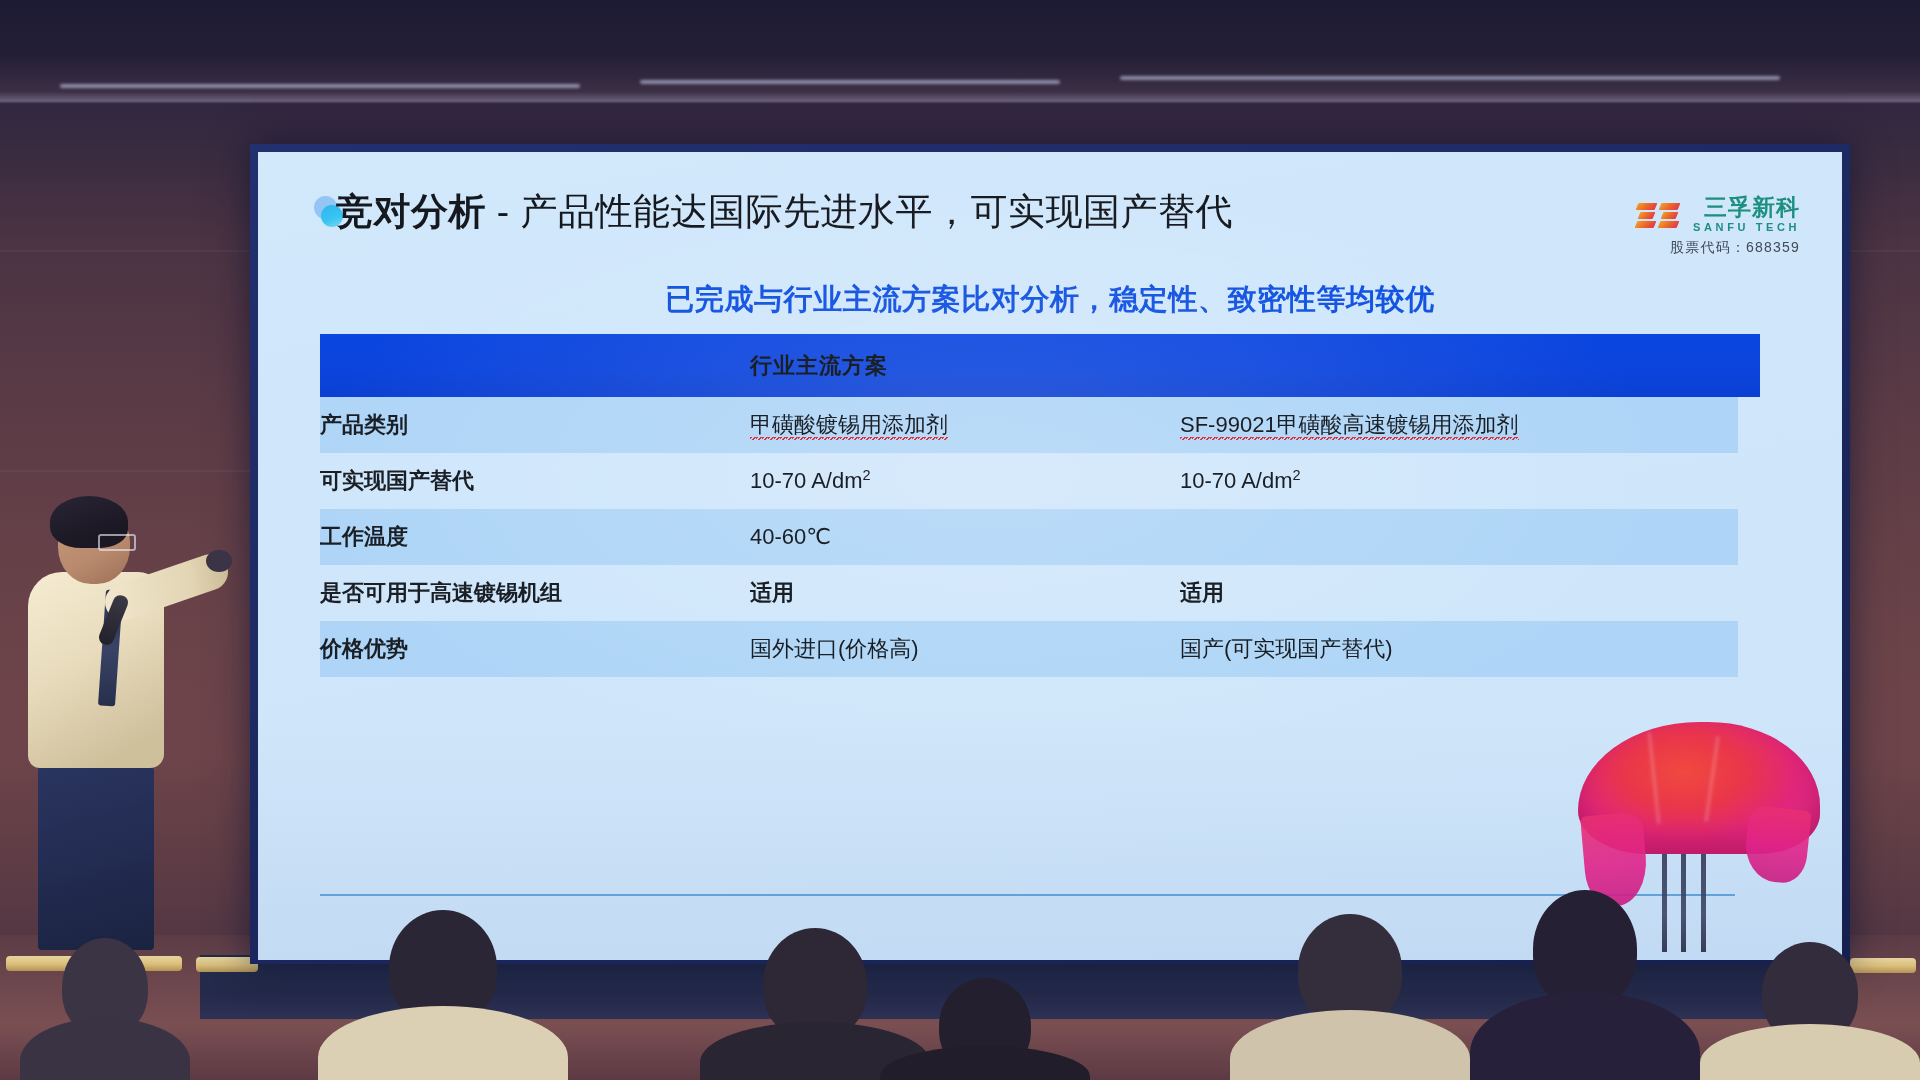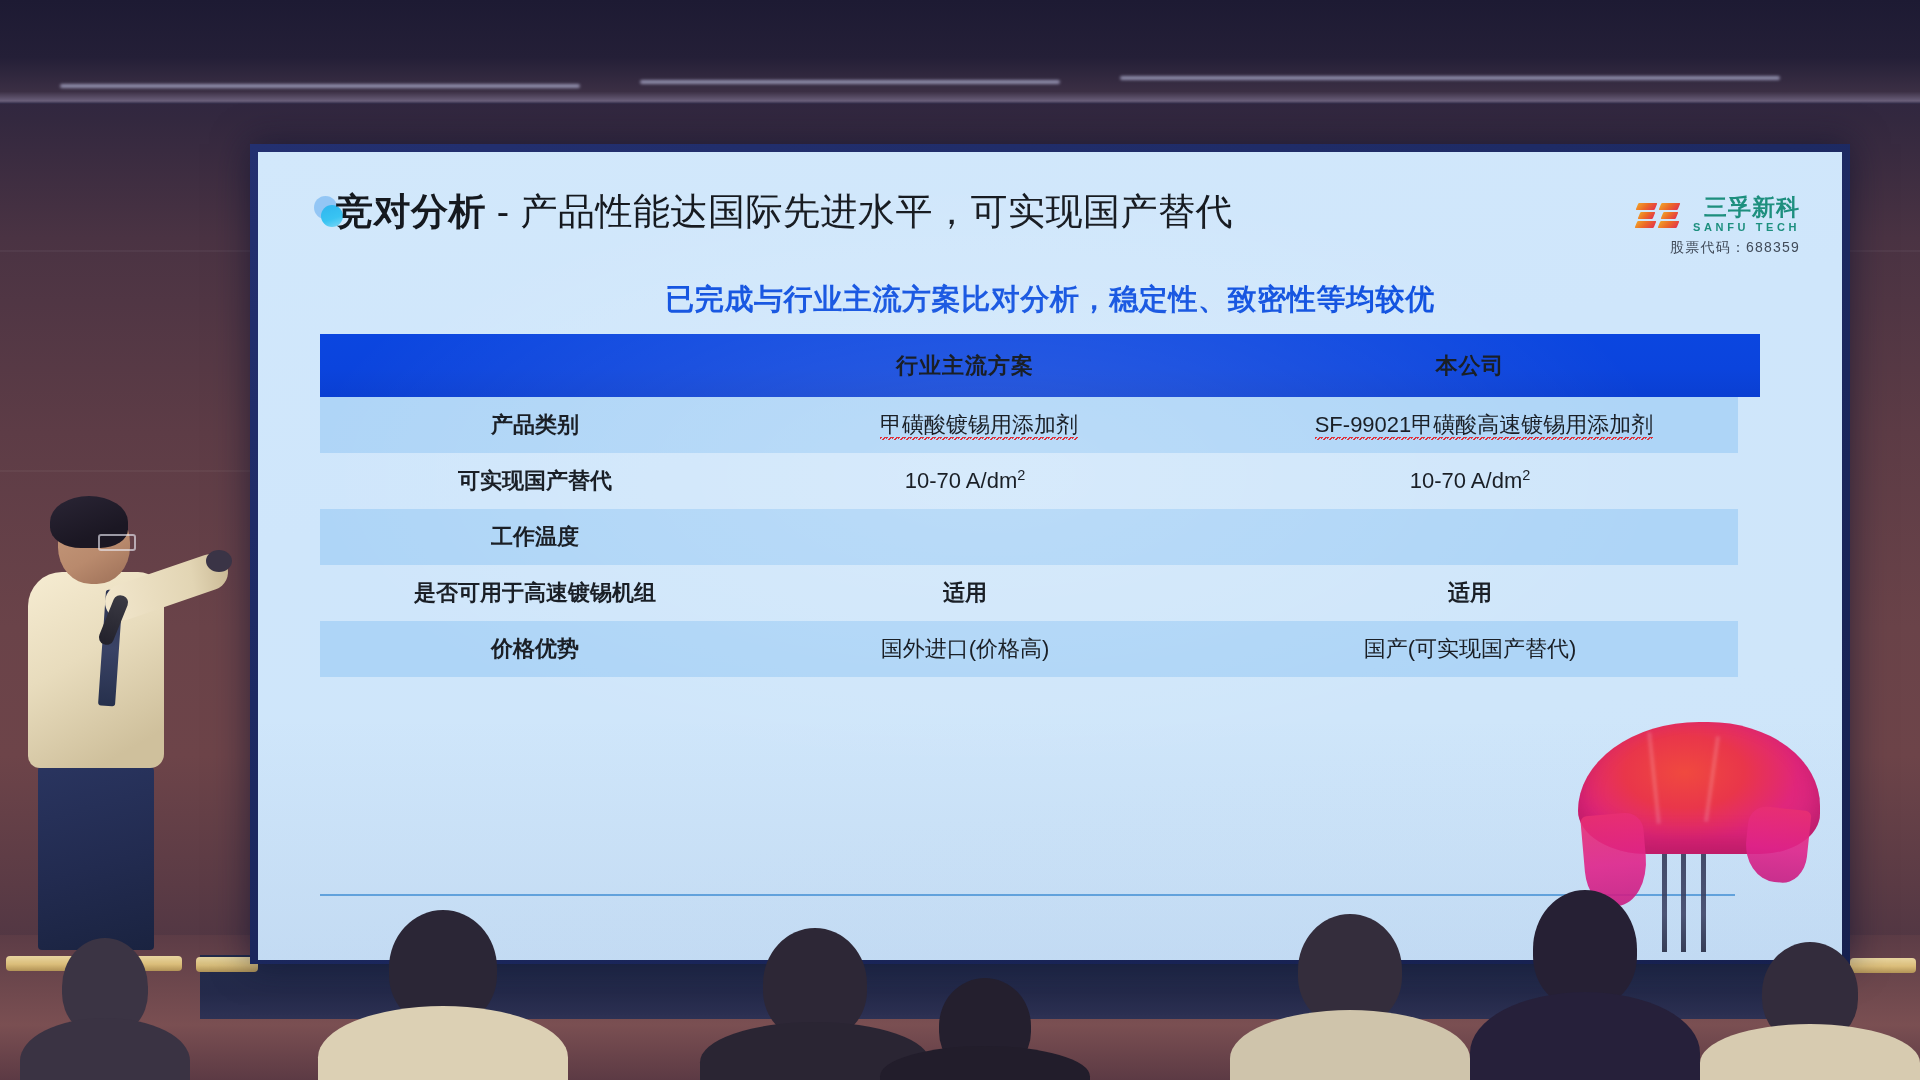--- a/index.html
+++ b/index.html
@@ -218,37 +218,35 @@
     position: absolute;
     left: 0; top: 0;
     width: 1418px;
     height: 100%;
     background: #abd4f6;
     opacity: .92;
   }
   .cmp-row .c {
     position: relative;
     z-index: 2;
-    text-align: center;
     font-size: 22px;
     color: #1a1f26;
     white-space: nowrap;
   }
   .c1 { width: 430px; font-weight: 700; font-size: 23px; }
   .c2 { width: 430px; }
   .c3 { width: 580px; }
   .val-blue { color: #0d4fe0; font-weight: 700; }
   .spell-underline {
     background-image: repeating-linear-gradient(125deg,
       #e0313b 0px, #e0313b 1.6px, rgba(0,0,0,0) 1.6px, rgba(0,0,0,0) 3.4px);
     background-repeat: repeat-x;
     background-size: 6px 3px;
     background-position: 0 100%;
     padding-bottom: 3px;
-    margin-left: 28px;
   }
   .cmp-rule {
     position: absolute;
     left: 0; top: 560px;
     width: 1415px;
     height: 2px;
     background: #3e8fd6;
     opacity: .75;
   }
   .sup { font-size: .66em; vertical-align: super; }
@@ -425,39 +423,39 @@
       </div>
     </div>
 
     <div class="slide-subtitle">已完成与行业主流方案比对分析，稳定性、致密性等均较优</div>
 
     <div class="cmp-table">
 
       <div class="cmp-row cmp-head">
         <div class="c c1"></div>
         <div class="c c2">行业主流方案</div>
-        <div class="c c3">本公司</div>
       </div>
 
       <div class="cmp-row cmp-body-row">
         <div class="cmp-band"></div>
         <div class="c c1">产品类别</div>
         <div class="c c2"><span class="spell-underline">甲磺酸镀锡用添加剂</span></div>
         <div class="c c3"><span class="spell-underline">SF-99021甲磺酸高速镀锡用添加剂</span></div>
       </div>
 
       <div class="cmp-row cmp-body-row">
         <div class="c c1">可实现国产替代</div>
         <div class="c c2"><span>10-70 A/dm</span><span class="sup">2</span></div>
         <div class="c c3"><span>10-70 A/dm</span><span class="sup">2</span></div>
       </div>
 
       <div class="cmp-row cmp-body-row">
         <div class="cmp-band"></div>
         <div class="c c1">工作温度</div>
+        <div class="c c3">40-60℃</div>
       </div>
 
       <div class="cmp-row cmp-body-row">
         <div class="c c1">是否可用于高速镀锡机组</div>
         <div class="c c2 val-blue">适用</div>
         <div class="c c3 val-blue">适用</div>
       </div>
 
       <div class="cmp-row cmp-body-row">
         <div class="cmp-band"></div>

